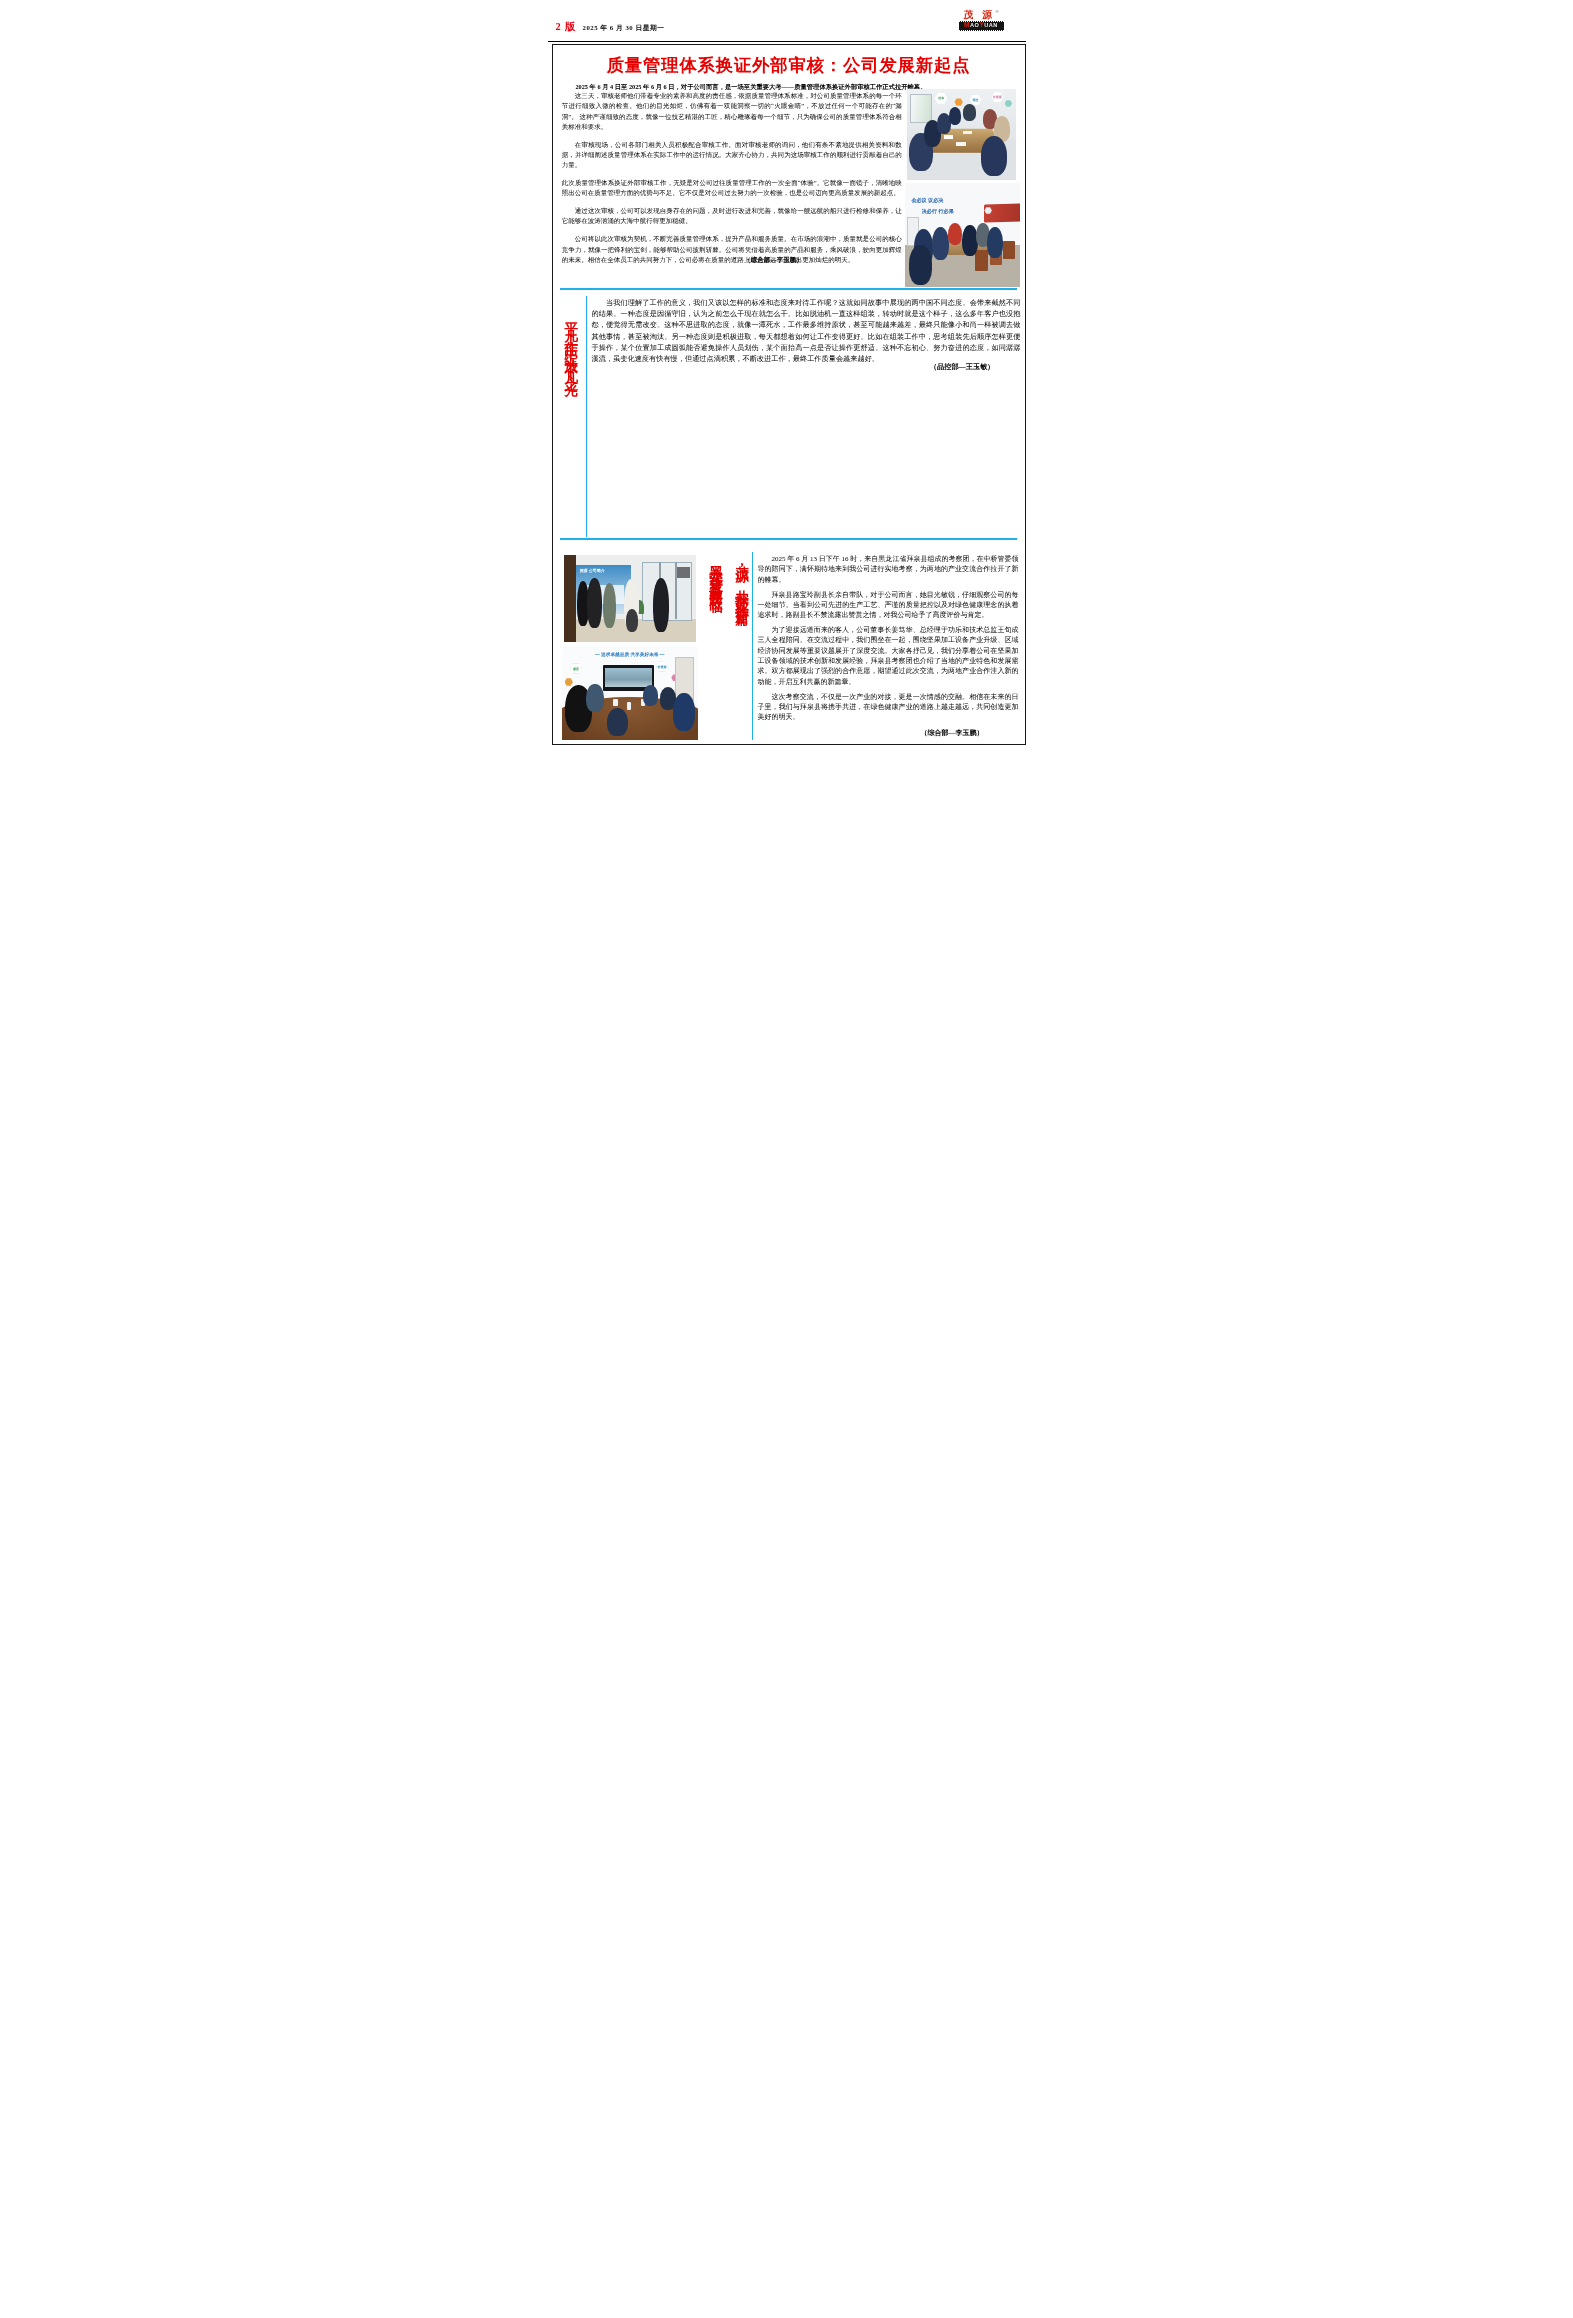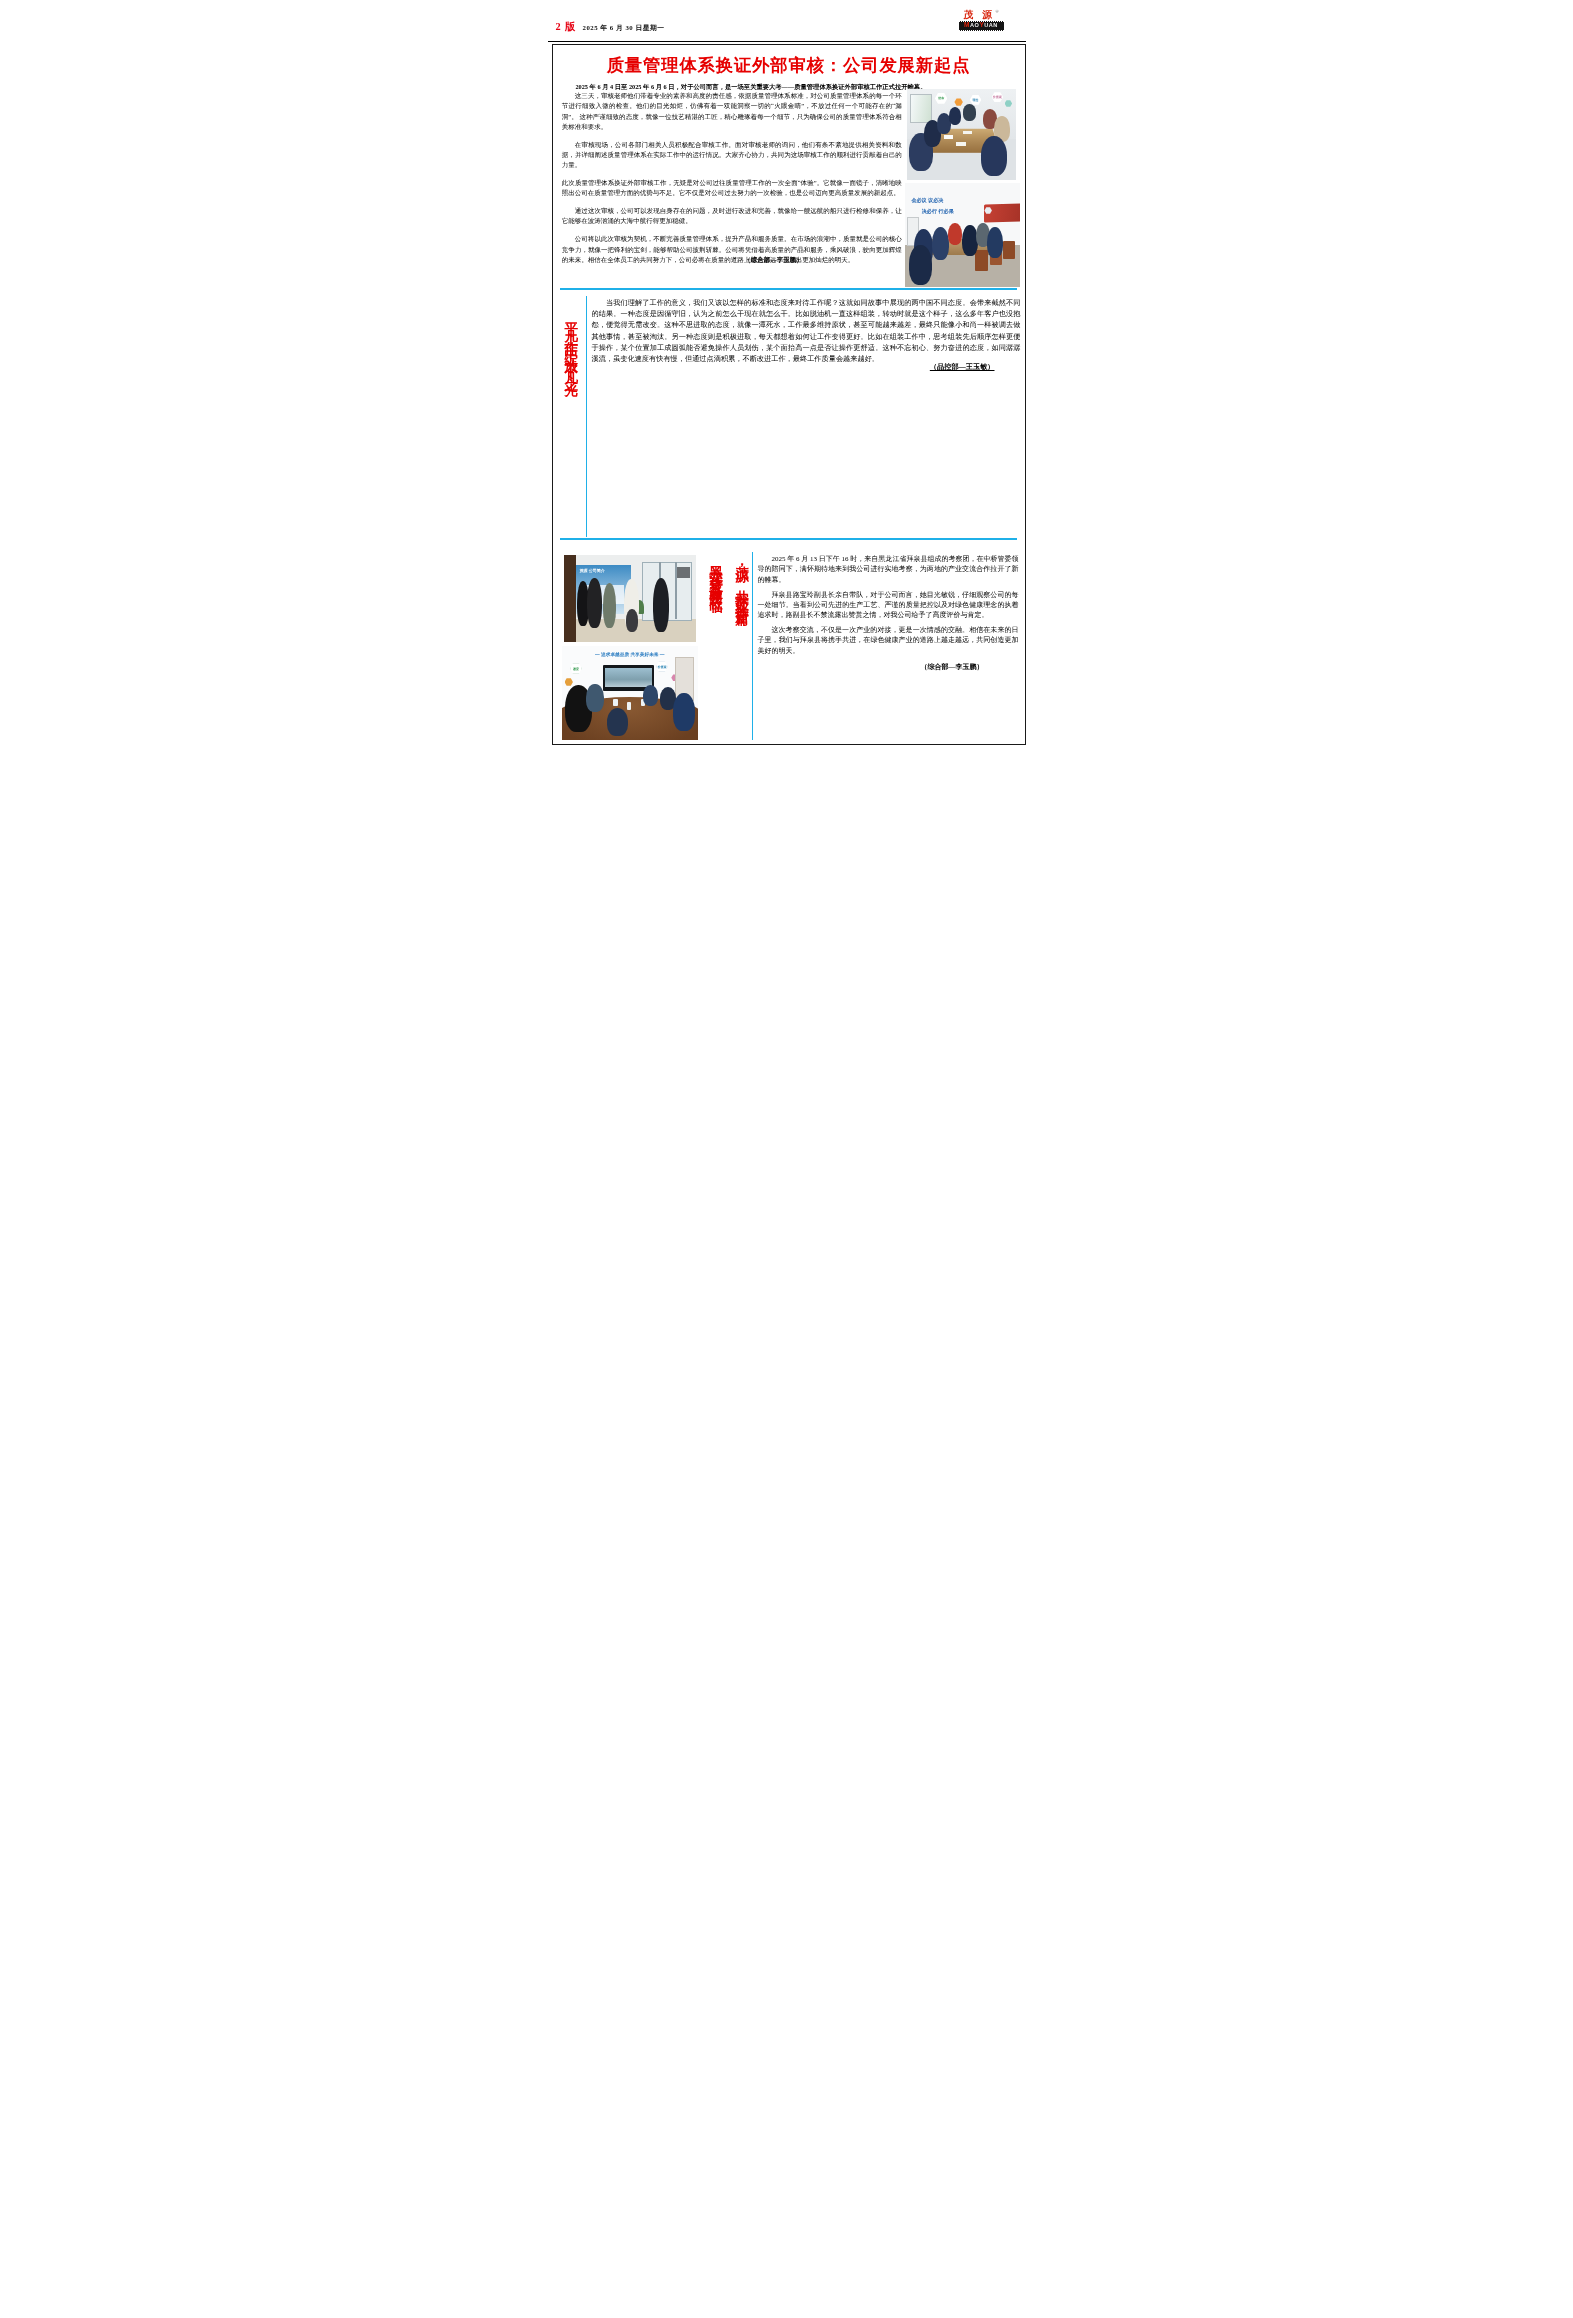--- a/index.html
+++ b/index.html
@@ -21,21 +21,21 @@
   
   .a1-title{position:absolute;top:8.4px;left:0;width:100%;text-align:center;font-size:17.3px;font-weight:bold;
             color:#e60000;letter-spacing:0.9px;}
   .a1-lead{position:absolute;top:31px;left:10.3px;right:5.6px;font-size:6.3px;line-height:9.3px;text-indent:2em;
            text-align:justify;font-weight:bold;}
   .a1-body{position:absolute;top:46px;left:9.3px;width:340px;font-size:6.5px;line-height:10.3px;text-align:justify;}
   .para{margin:0 0 7.5px 0;text-indent:2em;}
   .para.noindent{text-indent:0;}
   .byline{font-weight:bold;text-align:right;}
   .byline.b1{margin-top:-10.3px;padding-right:99px;}
-  .byline.b2{margin-top:-11.2px;padding-right:26px;text-decoration:underline;}
+  .byline.b2{margin-top:-11.2px;padding-right:26px;}
   .byline.b3{margin-top:-10.3px;padding-right:35px;}
   
   .hdiv{position:absolute;left:7.5px;right:7.5px;height:1.6px;background:#1fb0e8;}
   .vline{position:absolute;width:1.4px;background:#1fb0e8;}
   
   .vtitle{position:absolute;writing-mode:vertical-rl;text-orientation:upright;color:#e60000;font-weight:bold;}
   .vt2{left:9.3px;top:267px;font-size:13.6px;letter-spacing:6px;}
   .a2-body{position:absolute;top:253px;left:39px;width:429px;font-size:7.2px;line-height:11.2px;text-align:justify;}
   
   .vt3a{left:154px;top:510px;font-size:13.6px;letter-spacing:3.3px;}
@@ -175,19 +175,20 @@
       <span class="fig" style="left:82%;top:50%;width:16%;height:40%;background:#1f3a66;"></span>
     </div>
 
     <div class="vtitle vt3a">黑龙江拜泉县考察团莅临</div>
     <div class="vtitle vt3b">茂源，共探产业合作新篇</div>
     <div class="vline" style="left:199px;top:507px;height:188px;"></div>
 
     <div class="a3-body">
       <p class="para">2025 年 6 月 13 日下午 16 时，来自黑龙江省拜泉县组成的考察团，在中桥管委领导的陪同下，满怀期待地来到我公司进行实地考察，为两地的产业交流合作拉开了新的帷幕。</p>
       <p class="para">拜泉县路宝玲副县长亲自带队，对于公司而言，她目光敏锐，仔细观察公司的每一处细节。当看到公司先进的生产工艺、严谨的质量把控以及对绿色健康理念的执着追求时，路副县长不禁流露出赞赏之情，对我公司给予了高度评价与肯定。</p>
+      <p class="para">为了迎接远道而来的客人，公司董事长姜笃华、总经理于功乐和技术总监王旬成三人全程陪同。在交流过程中，我们围坐在一起，围绕坚果加工设备产业升级、区域经济协同发展等重要议题展开了深度交流。大家各抒己见，我们分享着公司在坚果加工设备领域的技术创新和发展经验，拜泉县考察团也介绍了当地的产业特色和发展需求。双方都展现出了强烈的合作意愿，期望通过此次交流，为两地产业合作注入新的动能，开启互利共赢的新篇章。</p>
       <p class="para" style="margin-bottom:16px">这次考察交流，不仅是一次产业的对接，更是一次情感的交融。相信在未来的日子里，我们与拜泉县将携手共进，在绿色健康产业的道路上越走越远，共同创造更加美好的明天。</p>
       <div class="byline b3">（综合部—李玉鹏）</div>
     </div>
 
   </div>
 </div>
 
 
 </body></html>

